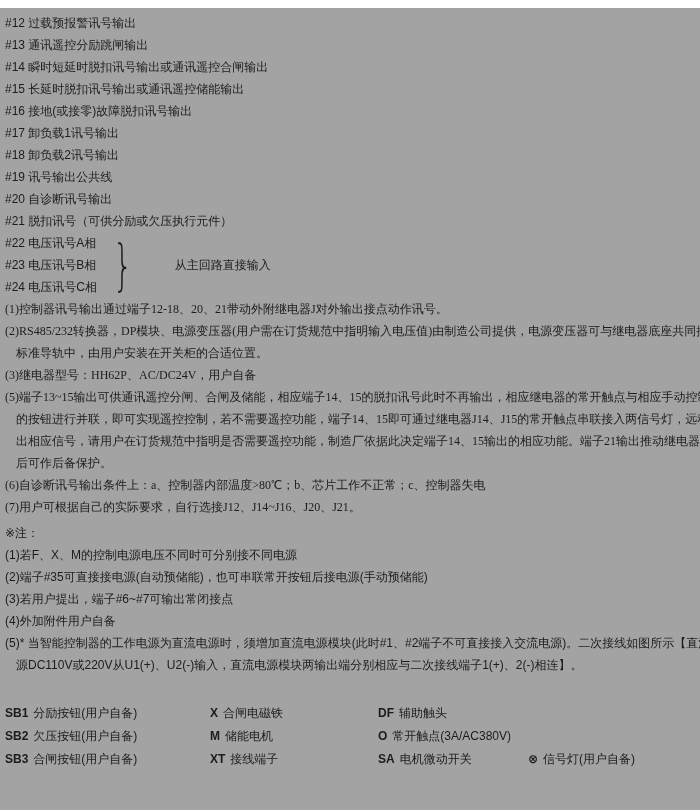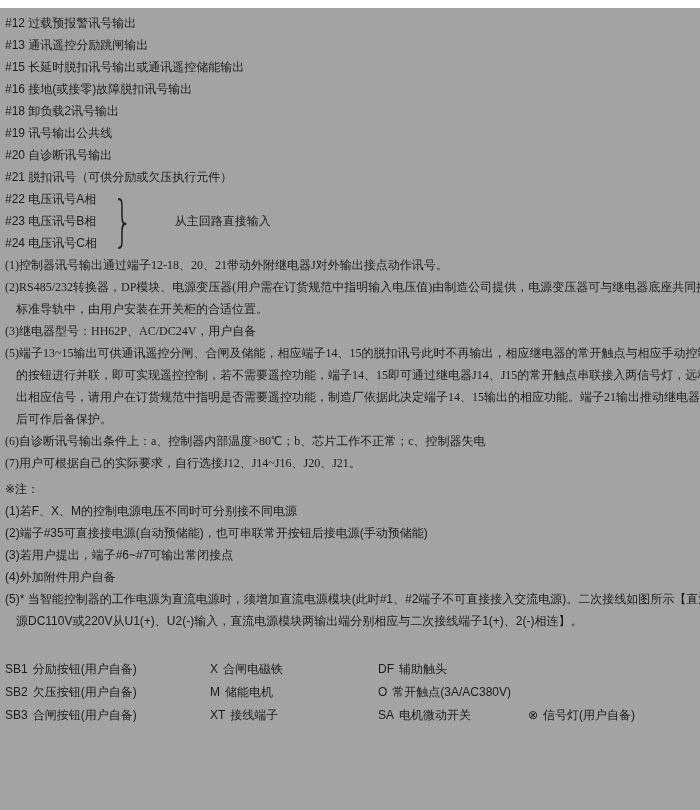--- a/index.html
+++ b/index.html
@@ -20,32 +20,34 @@
     margin-left:4px;color:#1c1c1c;
   }
   .vnote{margin-left:14px;}
   .notes{margin-top:0;font-family:Liberation Serif, serif;}
   .nline{height:22px;line-height:22px;white-space:nowrap;}
   .cont{padding-left:11px;}
   .remarks{margin-top:4px;}
   .rhead{height:22px;line-height:22px;}
   .legend{margin-top:26px;}
   .lrow{display:grid;grid-template-columns:205px 168px 150px 1fr;height:23px;line-height:23px;white-space:nowrap;}
-  .lsym{margin-right:5px;}
+  .lsym{margin-right:5px;font-weight:bold;}
 </style>
 </head>
 <body>
 
 <div class="page">
 
   <div>
     <div class="tline">#12 过载预报警讯号输出</div>
     <div class="tline">#13 通讯遥控分励跳闸输出</div>
+    <div class="tline">#14 瞬时短延时脱扣讯号输出或通讯遥控合闸输出</div>
     <div class="tline">#15 长延时脱扣讯号输出或通讯遥控储能输出</div>
     <div class="tline">#16 接地(或接零)故障脱扣讯号输出</div>
+    <div class="tline">#17 卸负载1讯号输出</div>
     <div class="tline">#18 卸负载2讯号输出</div>
     <div class="tline">#19 讯号输出公共线</div>
     <div class="tline">#20 自诊断讯号输出</div>
     <div class="tline">#21 脱扣讯号（可供分励或欠压执行元件）</div>
 
     <div class="vgroup">
       <div class="vcol">
         <div class="tline">#22 电压讯号A相</div>
         <div class="tline">#23 电压讯号B相</div>
         <div class="tline">#24 电压讯号C相</div>

